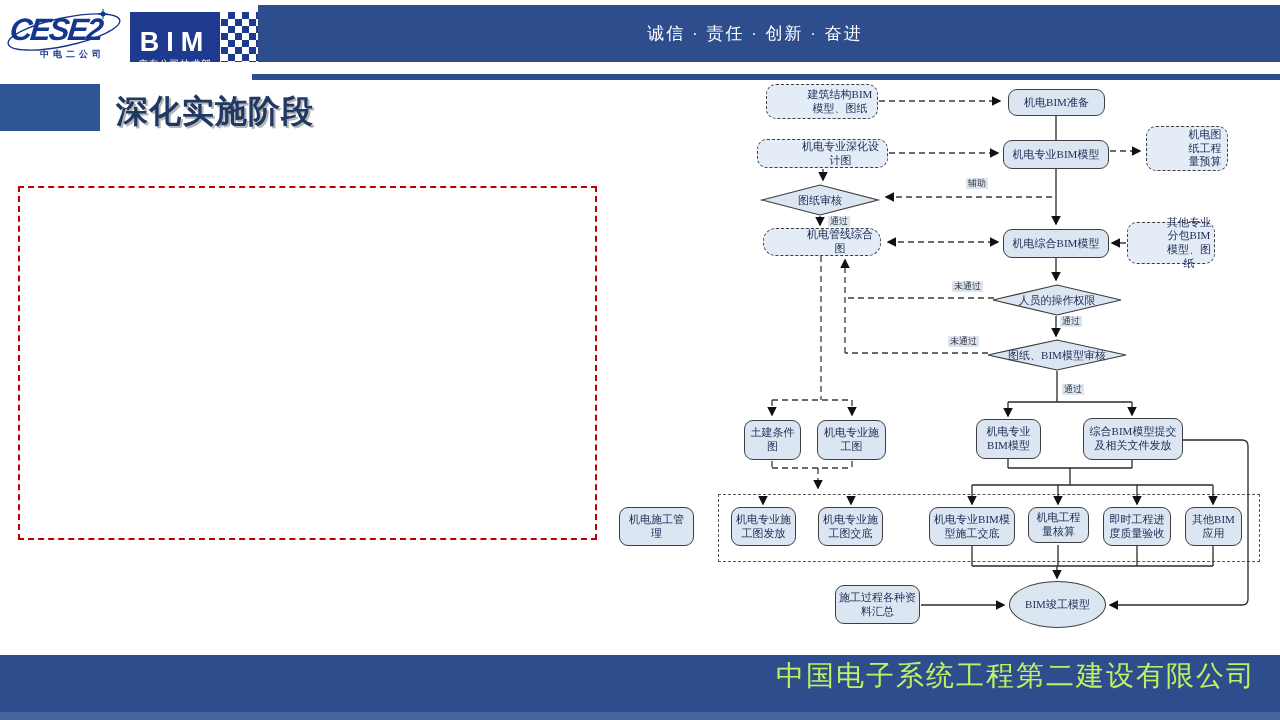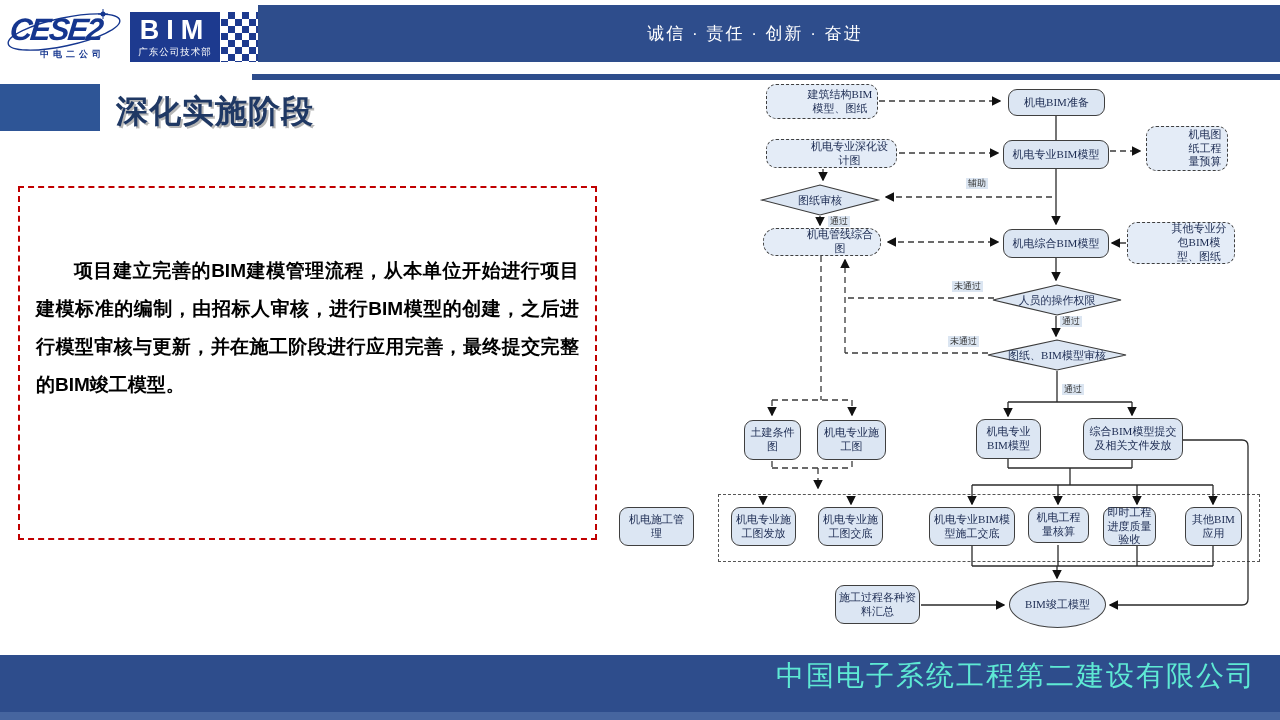--- a/index.html
+++ b/index.html
@@ -10,21 +10,21 @@
   
   .header-bg{left:0;top:0;width:1280px;height:66px;background:#ffffff;}
   .cese-logo{left:6px;top:8px;width:122px;height:54px;}
   .cese-orbit{position:absolute;left:0;top:0;}
   .cese-text{position:absolute;left:4px;top:4px;font-size:31px;font-weight:bold;
              font-style:italic;color:#15368f;letter-spacing:-2px;transform:skewX(-6deg);}
   .cese-sub{position:absolute;left:34px;top:40px;font-size:9px;color:#15368f;
             letter-spacing:4px;font-weight:bold;}
   .bim-logo{left:130px;top:12px;width:90px;height:50px;background:#1d3a8f;color:#fff;
             text-align:center;}
-  .bim-text{font-size:27px;font-weight:bold;letter-spacing:7px;line-height:32px;padding-top:2px;}
+  .bim-text{font-size:27px;font-weight:bold;letter-spacing:7px;line-height:32px;padding-top:14px;}
   .bim-sub{font-size:9.5px;letter-spacing:1px;}
   .checker{left:221px;top:12px;width:37px;height:50px;
            background:repeating-conic-gradient(#1d3a8f 0% 25%, #ffffff 0% 50%) 0 0 / 14px 14px;}
   .slogan-bar{left:258px;top:5px;width:1022px;height:57px;background:#2e4d8c;color:#fff;
               text-align:center;line-height:57px;font-size:17px;letter-spacing:2px;padding-right:28px;}
   .thin-rule{left:252px;top:74px;width:1028px;height:6px;background:#2e4d8c;}
 
   
   .title-block{left:0;top:84px;width:100px;height:47px;background:#2e5596;}
   .page-title{left:112px;top:86px;margin:4px;font-size:32px;font-weight:bold;color:#1f3864;
@@ -43,21 +43,21 @@
       font-family:"Liberation Serif", serif;box-sizing:border-box;}
   .ns{background:#dce6f3;border:1.2px solid #3f3f3f;border-radius:9px;}
   .nd{background:#e4ecf7;border:1.4px dashed #3f3f3f;border-radius:10px;padding-left:39px;}
   .ne{background:#dce6f3;border:1.2px solid #3f3f3f;border-radius:50%;}
   .dtext{background:transparent;border:none;z-index:2;}
   .lbl{position:absolute;font-size:9px;line-height:11px;background:#dbe5f1;color:#333;
        padding:0 2px;z-index:3;font-family:"Liberation Serif", serif;}
   .group-dash{left:718px;top:494px;width:542px;height:68px;border:1.5px dashed #555;z-index:0;}
 
   
-  .footer{left:0;top:655px;width:1280px;height:57px;background:#2e4d8c;color:#5eead4;
+  .footer{left:0;top:655px;width:1280px;height:57px;background:#2e4d8c;color:#bef264;
           text-align:right;padding-right:24px;}
   .company-cn{font-size:28px;letter-spacing:2px;line-height:38px;padding-top:2px;}
   .company-en{font-size:13px;font-weight:bold;line-height:16px;}
   .footer-strip{left:0;top:712px;width:1280px;height:8px;background:#46659f;}
 </style>
 </head>
 <body>
 
 <div class="abs header-bg"></div>
 
@@ -80,21 +80,20 @@
 
 <div class="abs slogan-bar">
   <span>诚信 · 责任 · 创新 · 奋进</span>
 </div>
 <div class="abs thin-rule"></div>
 
 <div class="abs title-block"></div>
 <h1 class="abs page-title">深化实施阶段</h1>
 
 <div class="abs content-box">
-  <p>项目建立完善的BIM建模管理流程，从本单位开始进行项目建模标准的编制，由招标人审核，进行BIM模型的创建，之后进行模型审核与更新，并在施工阶段进行应用完善，最终提交完整的BIM竣工模型。</p>
 </div>
 
 <svg class="wires" width="1280" height="720">
   <defs>
     <marker id="ah" viewBox="0 0 10 10" refX="8.5" refY="5" markerWidth="7.5" markerHeight="7.5" orient="auto-start-reverse">
       <path d="M0,0 L10,5 L0,10 z" fill="#111"></path>
     </marker>
   </defs>
 
   <g fill="#dce6f3" stroke="#3a3a3a" stroke-width="1.2">
@@ -153,42 +152,42 @@
     <path d="M818 468 V488" marker-end="url(#ah)"></path>
     <path d="M763 496 V504" marker-end="url(#ah)"></path>
     <path d="M851 496 V504" marker-end="url(#ah)"></path>
   </g>
 </svg>
 
 <div class="abs group-dash"></div>
 
 <div class="fn nd" style="left:766px;top:84px;width:112px;height:35px;">建筑结构BIM模型、图纸</div>
 <div class="fn ns" style="left:1008px;top:89px;width:97px;height:27px;">机电BIM准备</div>
-<div class="fn nd" style="left:757px;top:139px;width:131px;height:29px;margin-left:9px;">机电专业深化设计图</div>
+<div class="fn nd" style="left:757px;top:139px;width:131px;height:29px;">机电专业深化设计图</div>
 <div class="fn ns" style="left:1003px;top:140px;width:106px;height:29px;">机电专业BIM模型</div>
 <div class="fn nd" style="left:1146px;top:126px;width:82px;height:45px;">机电图纸工程量预算</div>
 <div class="fn nd" style="left:763px;top:228px;width:118px;height:28px;border-radius:13px;">机电管线综合图</div>
 <div class="fn ns" style="left:1003px;top:229px;width:106px;height:29px;">机电综合BIM模型</div>
-<div class="fn nd" style="left:1127px;top:222px;width:108px;height:42px;">其他专业分包BIM模型、图纸</div>
+<div class="fn nd" style="left:1127px;top:222px;width:88px;height:42px;">其他专业分包BIM模型、图纸</div>
 
 <div class="fn dtext" style="left:770px;top:193px;width:100px;height:15px;">图纸审核</div>
 <div class="fn dtext" style="left:1000px;top:293px;width:114px;height:15px;">人员的操作权限</div>
 <div class="fn dtext" style="left:990px;top:348px;width:134px;height:15px;">图纸、BIM模型审核</div>
 
 <div class="fn ns" style="left:744px;top:420px;width:57px;height:40px;">土建条件图</div>
 <div class="fn ns" style="left:817px;top:420px;width:69px;height:40px;">机电专业施工图</div>
 <div class="fn ns" style="left:976px;top:419px;width:65px;height:40px;">机电专业BIM模型</div>
 <div class="fn ns" style="left:1083px;top:418px;width:100px;height:42px;">综合BIM模型提交及相关文件发放</div>
 
 <div class="fn ns" style="left:619px;top:507px;width:75px;height:39px;padding:1px 7px;">机电施工管理</div>
 <div class="fn ns" style="left:731px;top:507px;width:65px;height:39px;">机电专业施工图发放</div>
 <div class="fn ns" style="left:818px;top:507px;width:65px;height:39px;">机电专业施工图交底</div>
 <div class="fn ns" style="left:929px;top:507px;width:86px;height:39px;">机电专业BIM模型施工交底</div>
 <div class="fn ns" style="left:1028px;top:507px;width:61px;height:36px;">机电工程量核算</div>
-<div class="fn ns" style="left:1103px;top:507px;width:53px;height:39px;">即时工程进度质量验收</div>
+<div class="fn ns" style="left:1103px;top:507px;width:68px;height:39px;">即时工程进度质量验收</div>
 <div class="fn ns" style="left:1185px;top:507px;width:57px;height:39px;">其他BIM应用</div>
 
 <div class="fn ns" style="left:835px;top:585px;width:85px;height:39px;">施工过程各种资料汇总</div>
 <div class="fn ne" style="left:1009px;top:581px;width:97px;height:47px;">BIM竣工模型</div>
 
 <div class="lbl" style="left:828px;top:216px;">通过</div>
 <div class="lbl" style="left:966px;top:178px;">辅助</div>
 <div class="lbl" style="left:952px;top:281px;">未通过</div>
 <div class="lbl" style="left:1060px;top:316px;">通过</div>
 <div class="lbl" style="left:948px;top:336px;">未通过</div>

